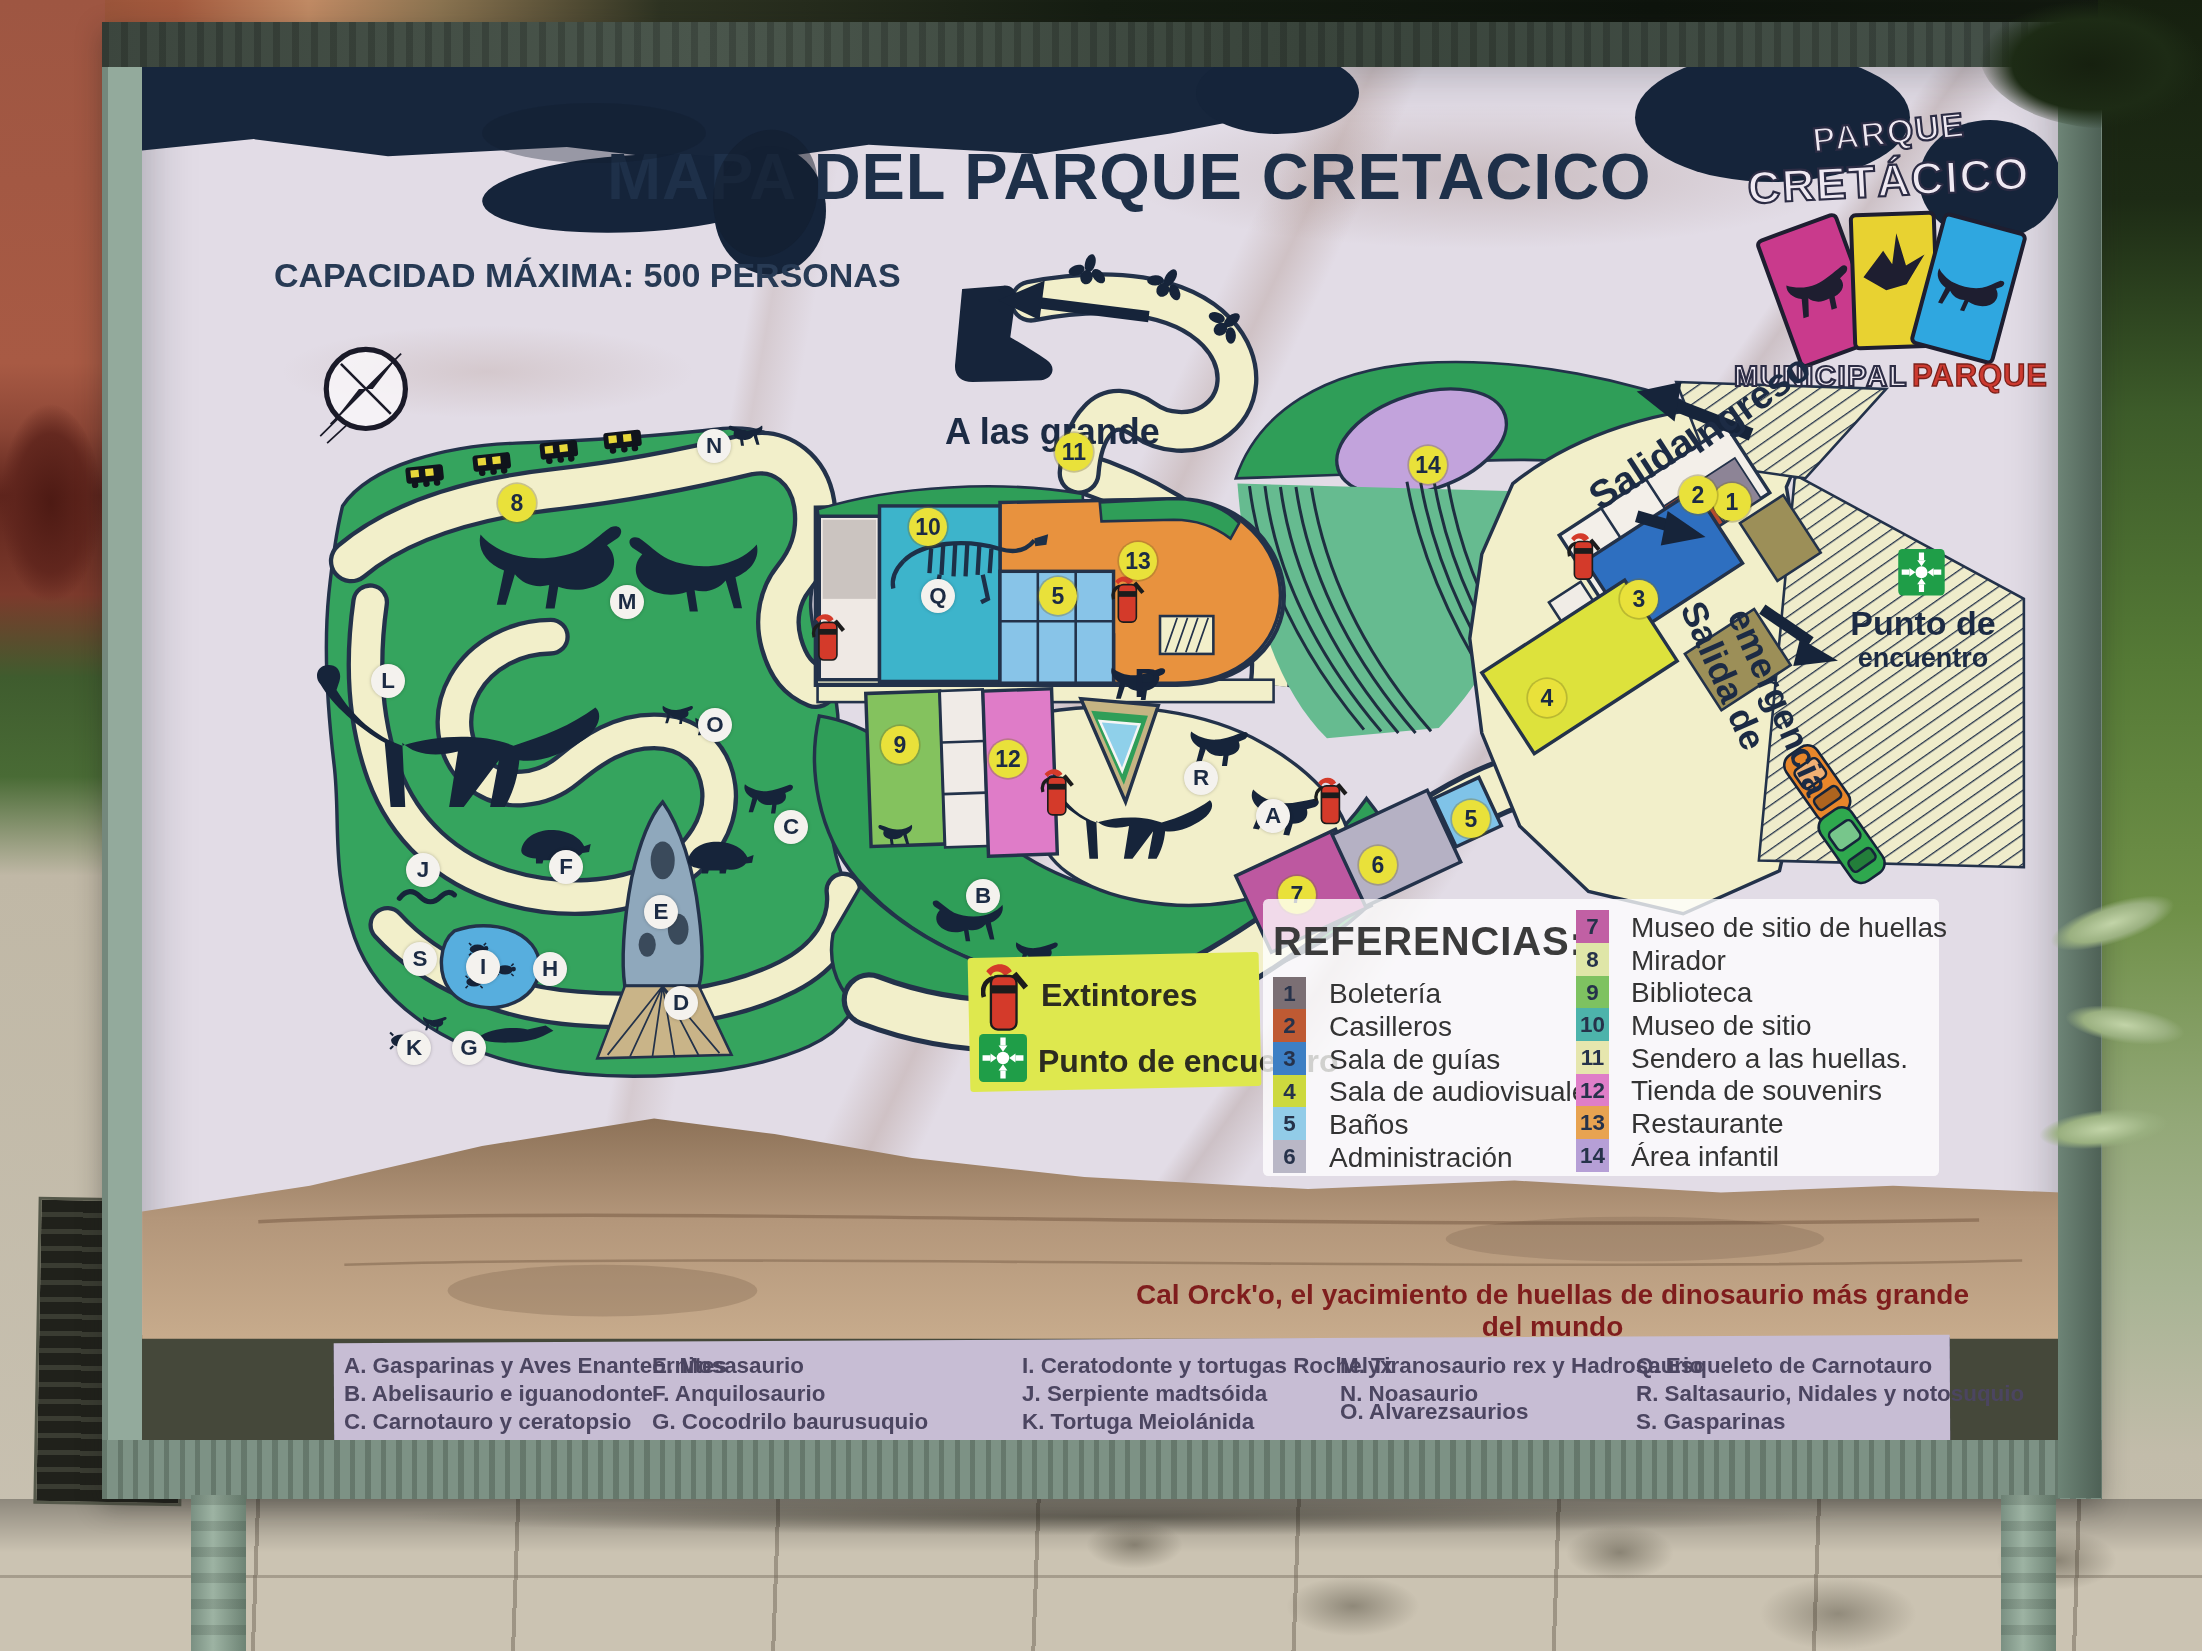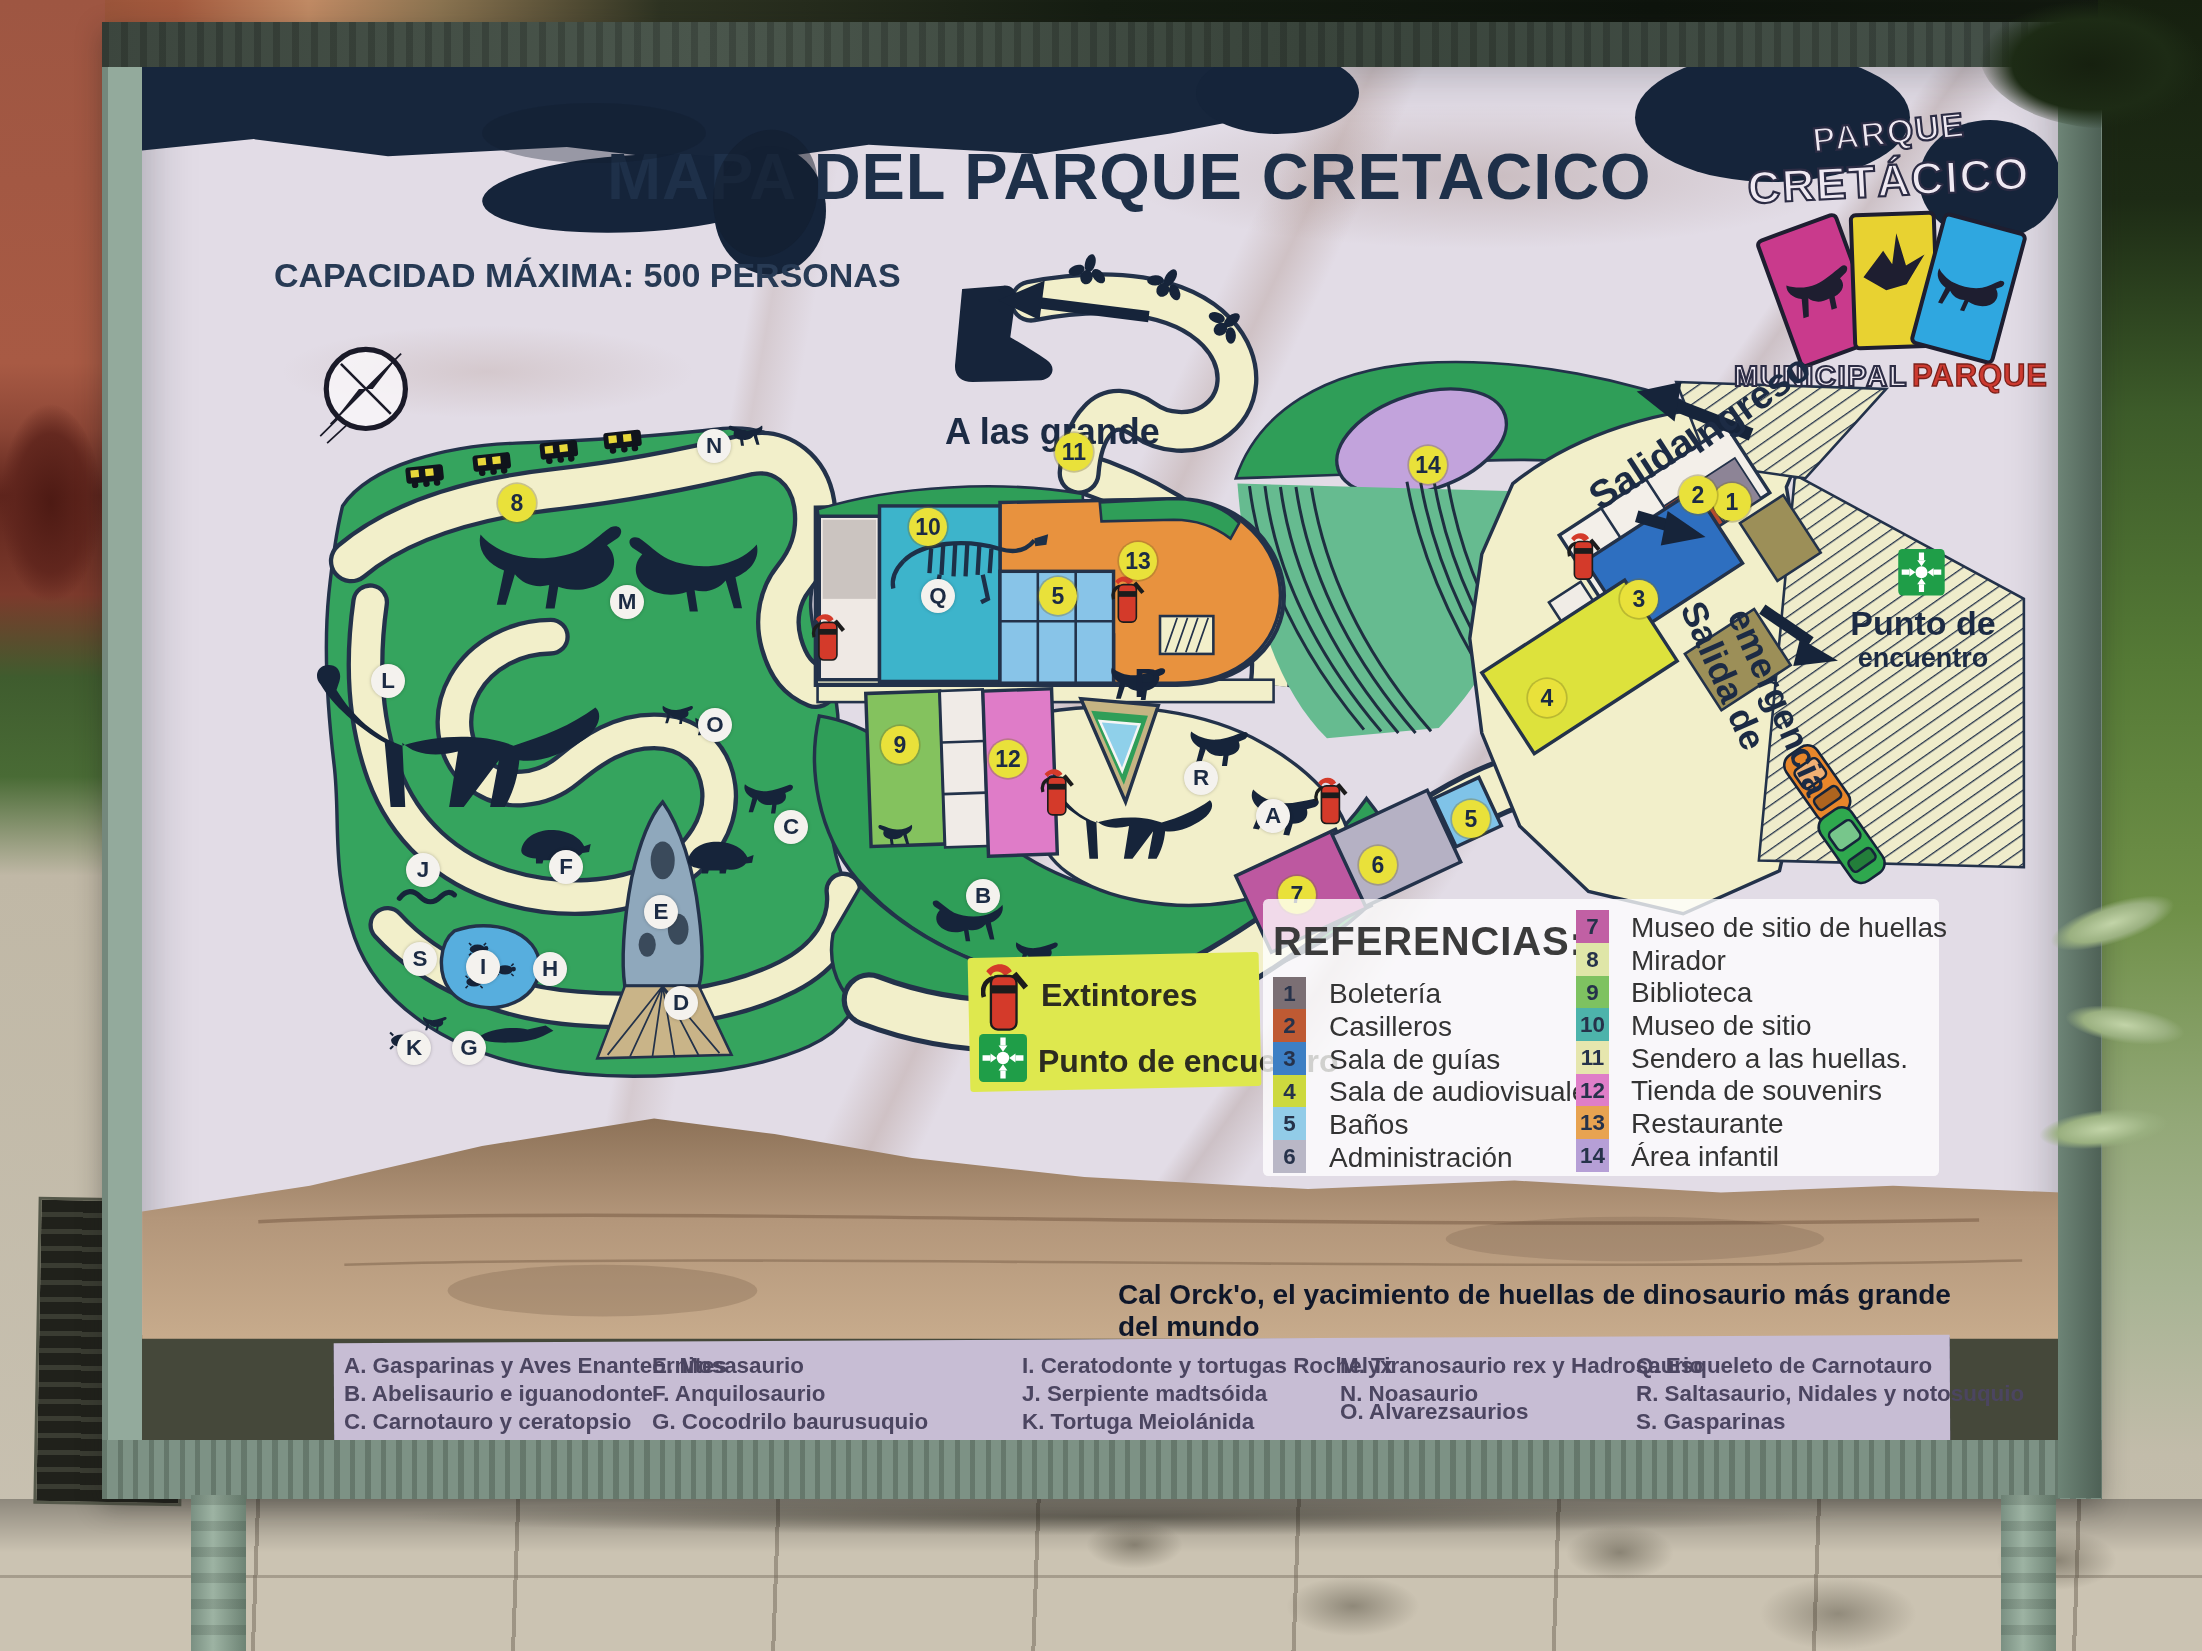--- a/index.html
+++ b/index.html
@@ -55,21 +55,21 @@
       radial-gradient(516px 103px at 70% 8%,rgba(130,95,80,.25),transparent 70%);
     box-shadow:inset 0 0 52px rgba(20,25,35,.35)}
   .navy-band{left:142px;top:65px;width:1118px;height:114px;background:#17263c;
     clip-path:polygon(0 0,100% 0,100% 45%,92% 60%,80% 78%,65% 70%,52% 88%,38% 72%,22% 80%,10% 65%,0 75%)}
   .blob{background:#15243a;border-radius:50%}
   .dark-bottom{left:142px;top:1335px;width:1919px;height:124px;background:#45483a}
   
   .title{left:607px;top:139px;width:1032px;text-align:center;font-size:65px;font-weight:bold;
     color:#1e3049;letter-spacing:0.9px;white-space:nowrap}
   .capacity{left:274px;top:256px;font-size:34px;font-weight:bold;color:#273a54}
-  .tagline{left:1118px;top:1279px;width:869px;text-align:left;font-size:28px;font-weight:bold;color:#0f172a}
+  .tagline{left:1118px;top:1279px;width:869px;text-align:center;font-size:28px;font-weight:bold;color:#7f1d1d}
   .credit{left:1772px;top:1432px;font-size:14.6px;font-weight:bold;color:#5a5570;opacity:.35}
   .maplabel{font-weight:bold;color:#1c2b44;white-space:nowrap}
   
   .mk{border-radius:50%;text-align:center;font-weight:bold;color:#1c2b44}
   .mn{width:38px;height:38px;line-height:38px;font-size:23px;background:#e9e13a;box-shadow:0 0 0 1.7px rgba(120,110,30,.35)}
   .ml{width:34px;height:34px;line-height:34px;font-size:22.4px;background:#f4f2ee;box-shadow:0 0 3.4px rgba(0,0,0,.25)}
   .plain-letter{font-size:40px;font-weight:bold;color:#16233a}
   
   .ref-panel{left:1263px;top:899px;width:676px;height:277px;background:rgba(255,255,255,.78);border-radius:5.2px}
   .ref-title{left:1273px;top:919px;font-size:40px;font-weight:bold;color:#3b3b3b;letter-spacing:0.9px}

